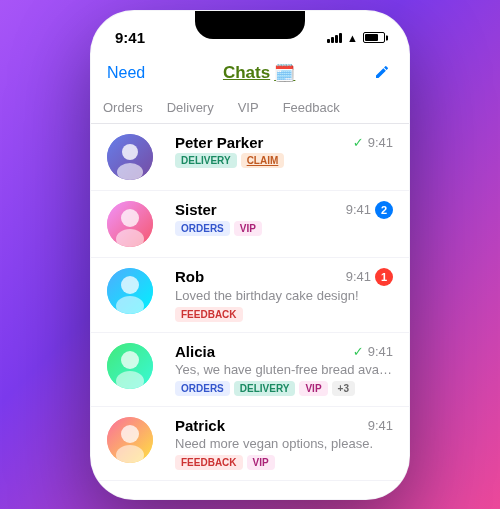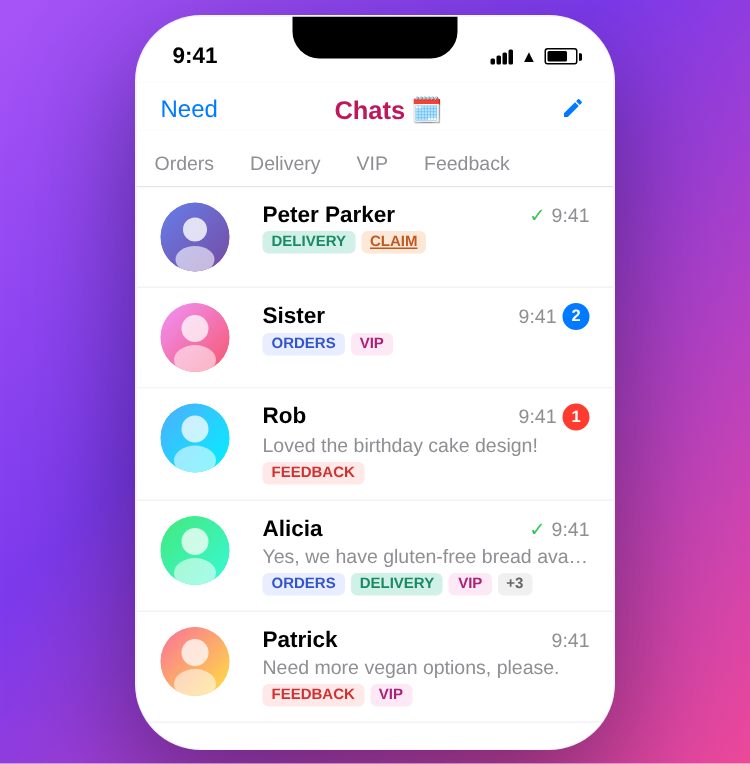--- a/index.html
+++ b/index.html
@@ -105,24 +105,24 @@
       justify-content: space-between;
     }
     .nav-edit {
       color: #007AFF;
       font-size: 16px;
       font-weight: 400;
     }
     .nav-title {
       font-size: 17px;
       font-weight: 600;
-      color: #be185d;
-      display: flex;
-      align-items: center;
+      color: #4d7c0f;
+      display: flex;
       gap: 4px;
+      text-decoration: underline;
     }
     .nav-compose {
       color: #007AFF;
       font-size: 20px;
     }
     
     .tabs {
       background: #fff;
       padding: 8px 0 0;
       display: flex;

